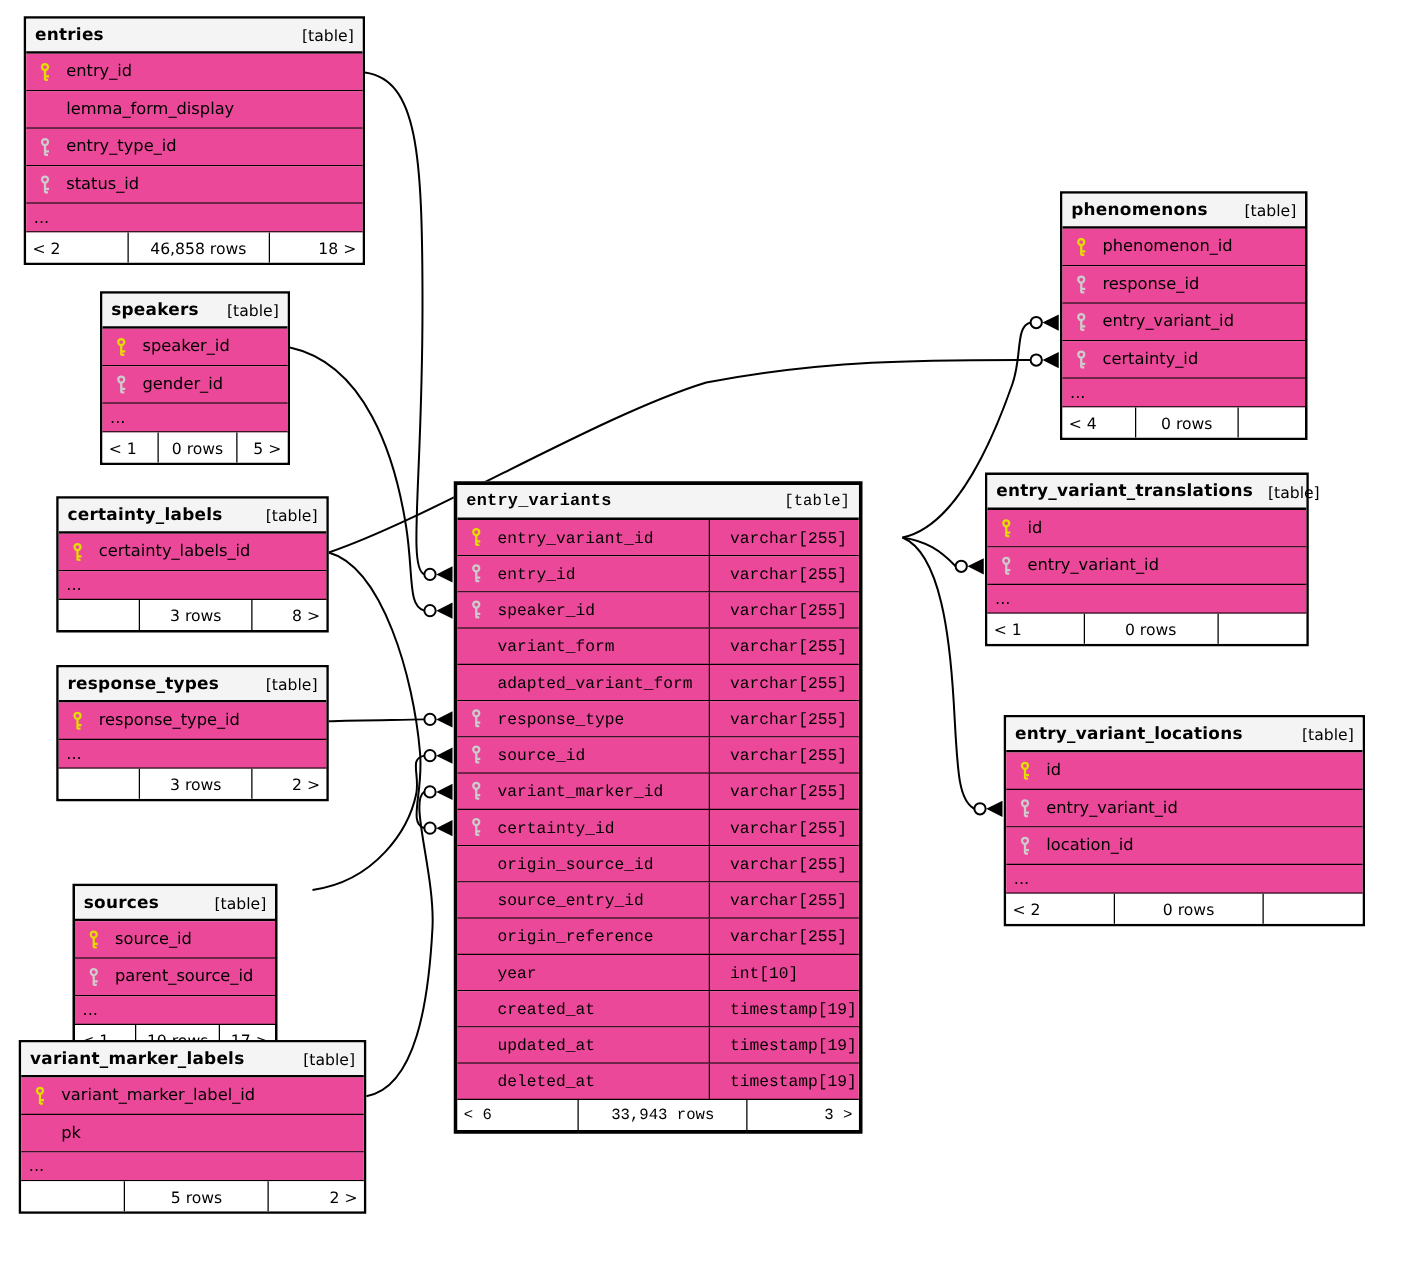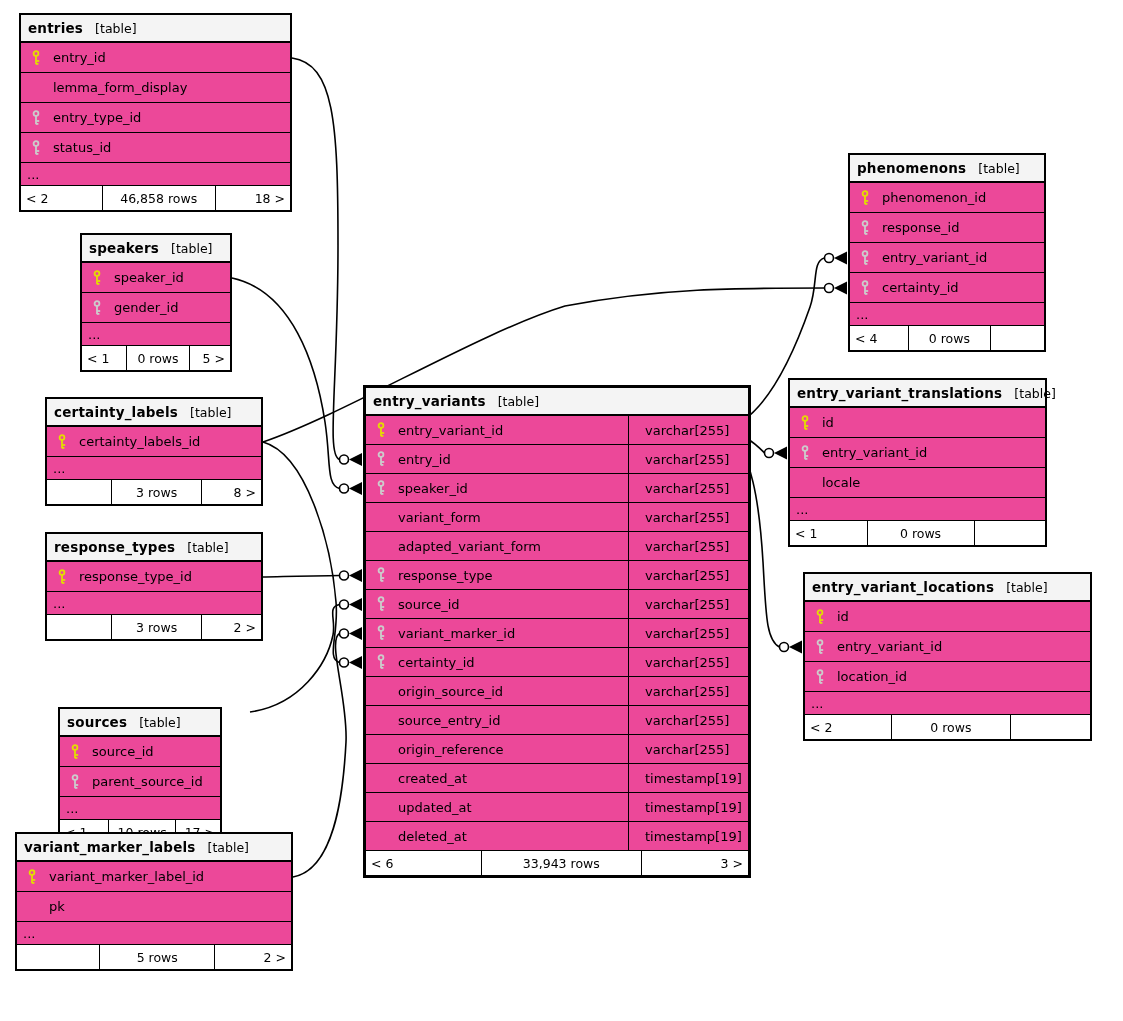--- a/index.html
+++ b/index.html
@@ -20,21 +20,21 @@
     font-size: 13px;
     color: #000;
   }
   .tbl.emph { border-width: 3px; }
 
   .tbl-header {
     height: 28px;
     background: #f4f4f4;
     border-bottom: 2px solid #000;
     display: flex;
-    justify-content: flex-start;
+    justify-content: space-between;
     align-items: center;
     padding: 0 7px;
     cursor: pointer;
   }
   .tbl-header .tbl-name { font-weight: bold; font-size: 13.5px; letter-spacing: 0.2px; }
   .tbl-header .tbl-tag { font-size: 12.5px; font-weight: normal; padding-left: 12px; }
 
   .tbl-row {
     height: 30px;
     display: flex;
@@ -344,21 +344,21 @@
         <span class="icon-cell"></span>
         <span class="col-name">pk</span>
       </div>
       <div class="tbl-row dots">...</div>
       <div class="tbl-footer">
         <span class="fcell c1"></span>
         <span class="fcell c2">5 rows</span>
         <span class="fcell c3">2 &gt;</span>
       </div>
     </div>
-    <div class="tbl emph" style="left: 363px; top: 385px; width: 388px;">
+    <div class="tbl emph" style="left: 363px; top: 385px; width: 327px; font-family: Liberation Mono, monospace;">
       <div class="tbl-header">
         <span class="tbl-name">entry_variants</span>
         <span class="tbl-tag">[table]</span>
       </div>
       <div class="tbl-row field">
         <span class="icon-cell">
           <svg width="12" height="16" viewBox="0 0 12 16" xmlns="http://www.w3.org/2000/svg">
             <circle cx="6" cy="3.6" r="2.4" fill="none" stroke="#e3dd00" stroke-width="1.8"></circle>
             <line x1="6" y1="6" x2="6" y2="14.2" stroke="#e3dd00" stroke-width="1.8"></line>
             <line x1="6" y1="11" x2="9.2" y2="11" stroke="#e3dd00" stroke-width="1.8"></line>
@@ -457,20 +457,25 @@
       </div>
       <div class="tbl-row field">
         <span class="icon-cell"></span>
         <span class="col-name">source_entry_id</span>
         <span class="col-type">varchar[255]</span>
       </div>
       <div class="tbl-row field">
         <span class="icon-cell"></span>
         <span class="col-name">origin_reference</span>
         <span class="col-type">varchar[255]</span>
+      </div>
+      <div class="tbl-row field">
+        <span class="icon-cell"></span>
+        <span class="col-name">year</span>
+        <span class="col-type">int[10]</span>
       </div>
       <div class="tbl-row field">
         <span class="icon-cell"></span>
         <span class="col-name">created_at</span>
         <span class="col-type">timestamp[19]</span>
       </div>
       <div class="tbl-row field">
         <span class="icon-cell"></span>
         <span class="col-name">updated_at</span>
         <span class="col-type">timestamp[19]</span>
@@ -562,24 +567,20 @@
         <span class="icon-cell">
           <svg width="12" height="16" viewBox="0 0 12 16" xmlns="http://www.w3.org/2000/svg">
             <circle cx="6" cy="3.6" r="2.4" fill="none" stroke="#cccccc" stroke-width="1.8"></circle>
             <line x1="6" y1="6" x2="6" y2="14.2" stroke="#cccccc" stroke-width="1.8"></line>
             <line x1="6" y1="11" x2="9.2" y2="11" stroke="#cccccc" stroke-width="1.8"></line>
             <line x1="6" y1="13.9" x2="8.4" y2="13.9" stroke="#cccccc" stroke-width="1.8"></line>
           </svg>
         </span>
         <span class="col-name">entry_variant_id</span>
       </div>
-      <div class="tbl-row field">
-        <span class="icon-cell"></span>
-        <span class="col-name">locale</span>
-      </div>
       <div class="tbl-row dots">...</div>
       <div class="tbl-footer">
         <span class="fcell c1">&lt; 1</span>
         <span class="fcell c2">0 rows</span>
         <span class="fcell c3"></span>
       </div>
     </div>
     <div class="tbl" style="left: 803px; top: 572px; width: 289px;">
       <div class="tbl-header">
         <span class="tbl-name">entry_variant_locations</span>

